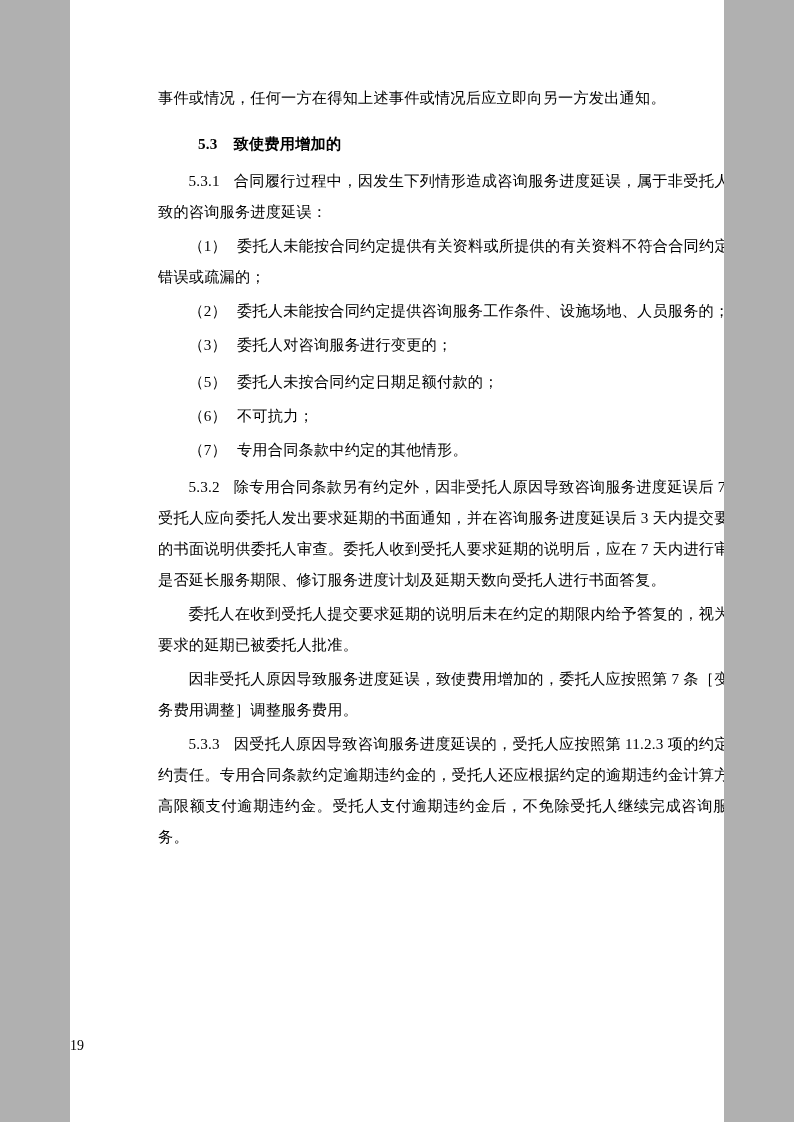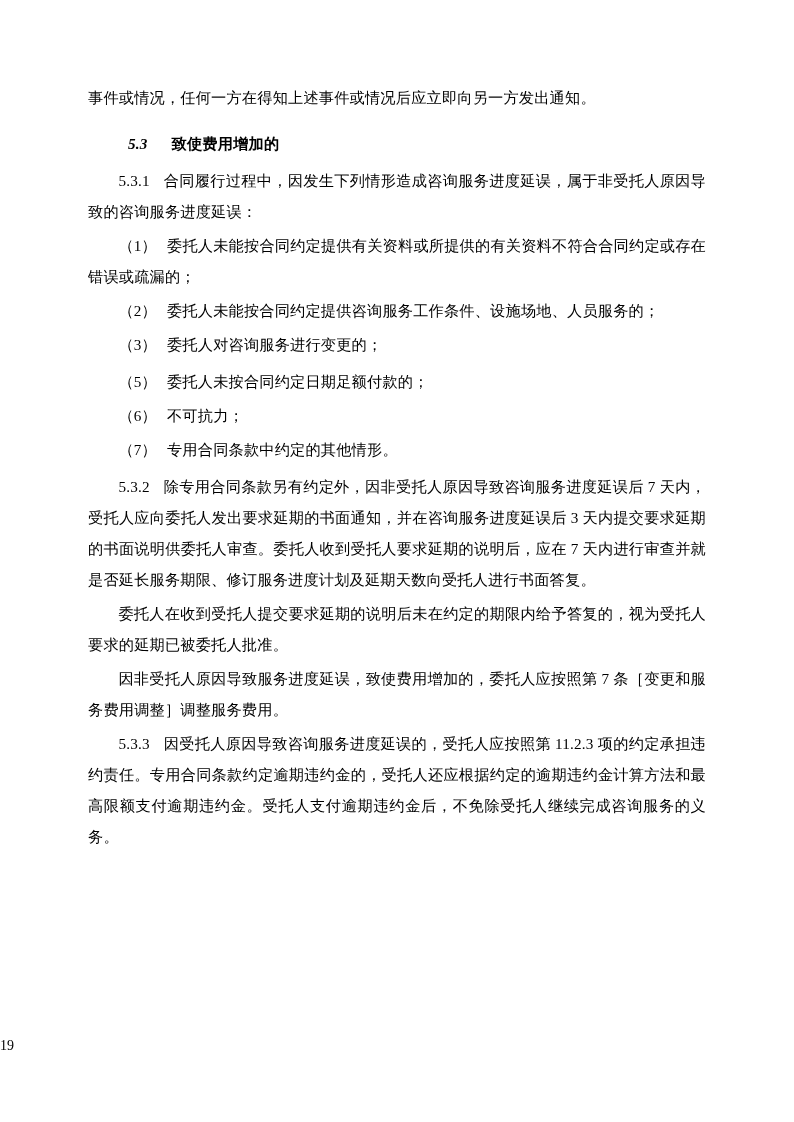--- a/index.html
+++ b/index.html
@@ -1,21 +1,21 @@
 <!DOCTYPE html>
 <html><head>
 <meta charset="utf-8">
 <style>
   html, body {
     margin: 0;
     padding: 0;
     background: #b0b0b0;
   }
   .page {
-    width: 794px;
+    width: 654px;
     height: 1122px;
     background: #ffffff;
     margin: 0 auto;
     position: relative;
     box-sizing: border-box;
     font-family: "Liberation Serif", "DejaVu Serif", serif;
     color: #000000;
     overflow: hidden;
   }
   .content {
@@ -40,22 +40,21 @@
   }
   .heading {
     font-weight: bold;
     font-size: 15.2px;
     line-height: 31px;
     margin: 9px 0 6px 0;
     text-indent: 0;
     padding-left: 40px;
   }
   .heading .hnum {
-    margin-right: 24px;
-    font-style: italic;
+    margin-right: 16px;
   }
   .gap-sm { height: 6px; }
   .gap-xs { height: 3px; }
   .item-num {
     margin-right: 10px;
   }
   .sec-num {
     margin-right: 14px;
   }
   .pagenum {

